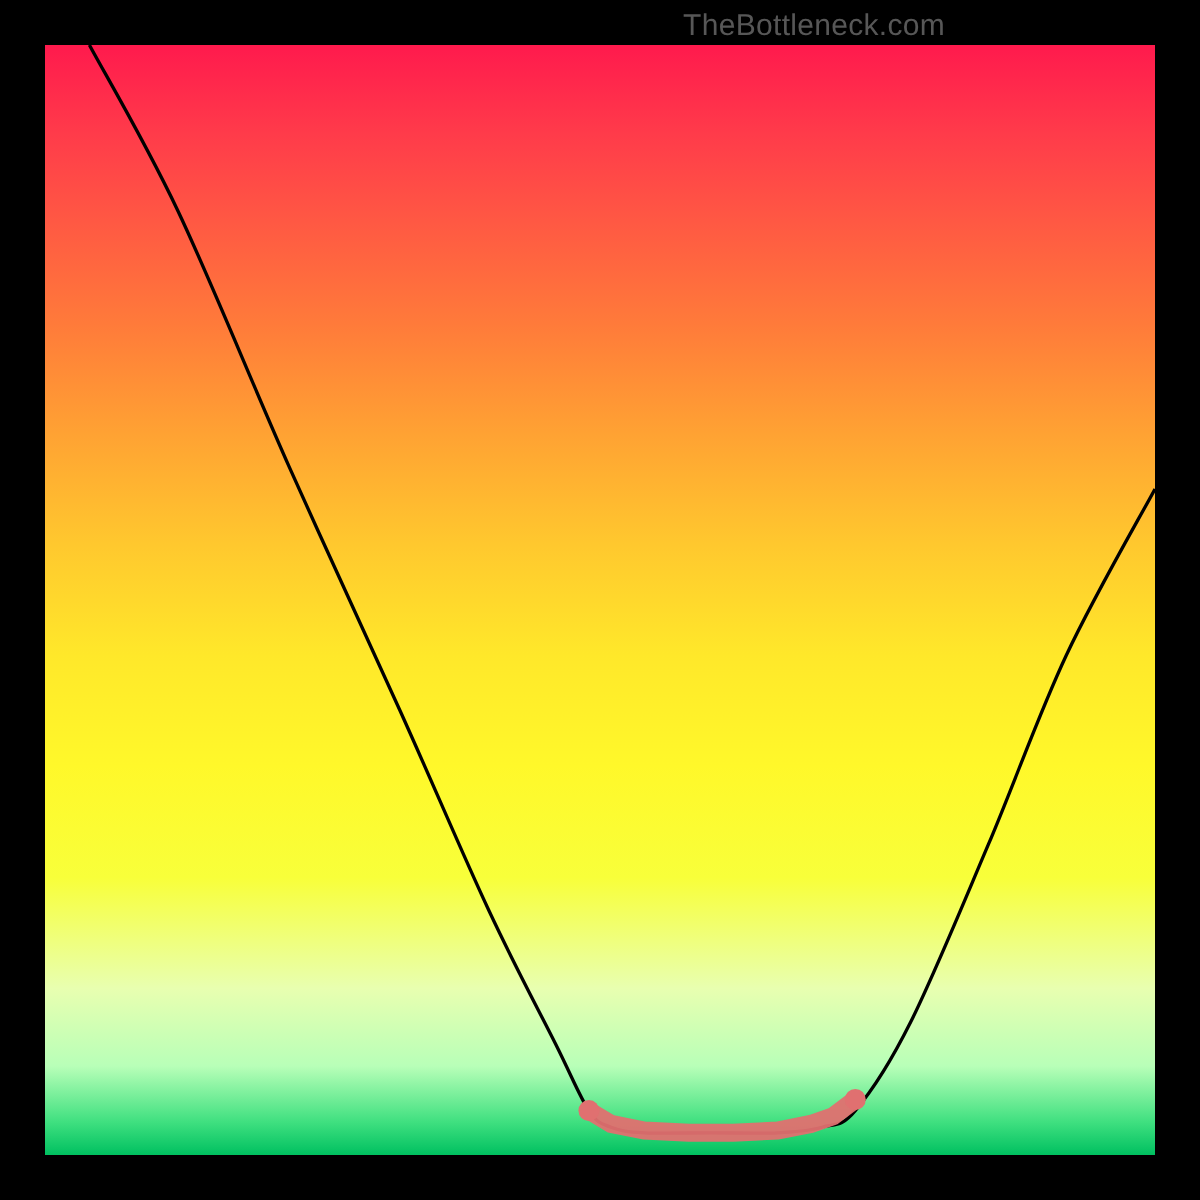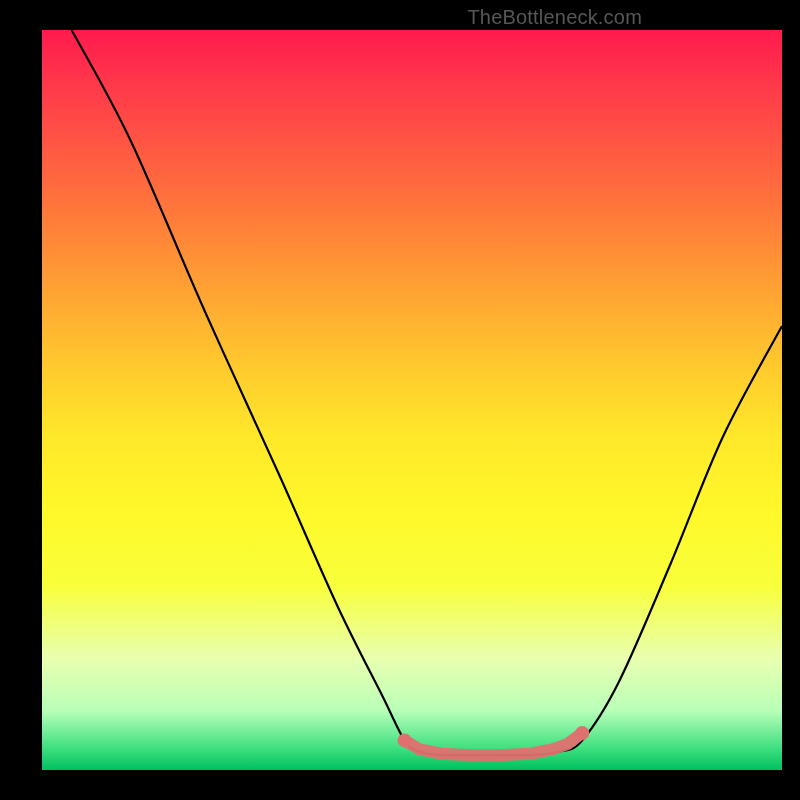--- a/index.html
+++ b/index.html
@@ -8,21 +8,21 @@
     background: #000;
     width: 800px;
     height: 800px;
     overflow: hidden;
     position: relative;
     font-family: Arial, sans-serif;
   }
   .outer-frame {
     position: absolute;
     top: 0;
-    left: 12px;
+    left: 0;
     width: 660px;
     height: 800px;
     background: #000;
   }
   .plot-area {
     position: absolute;
     top: 30px;
     left: 30px;
     width: 740px;
     height: 740px;

